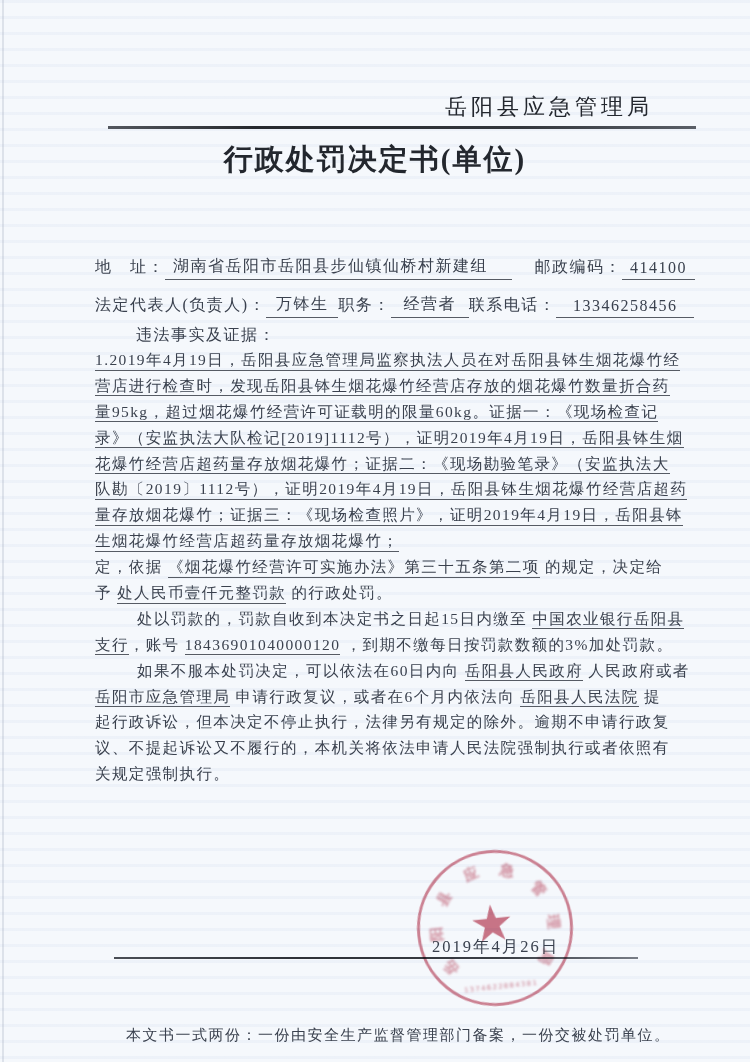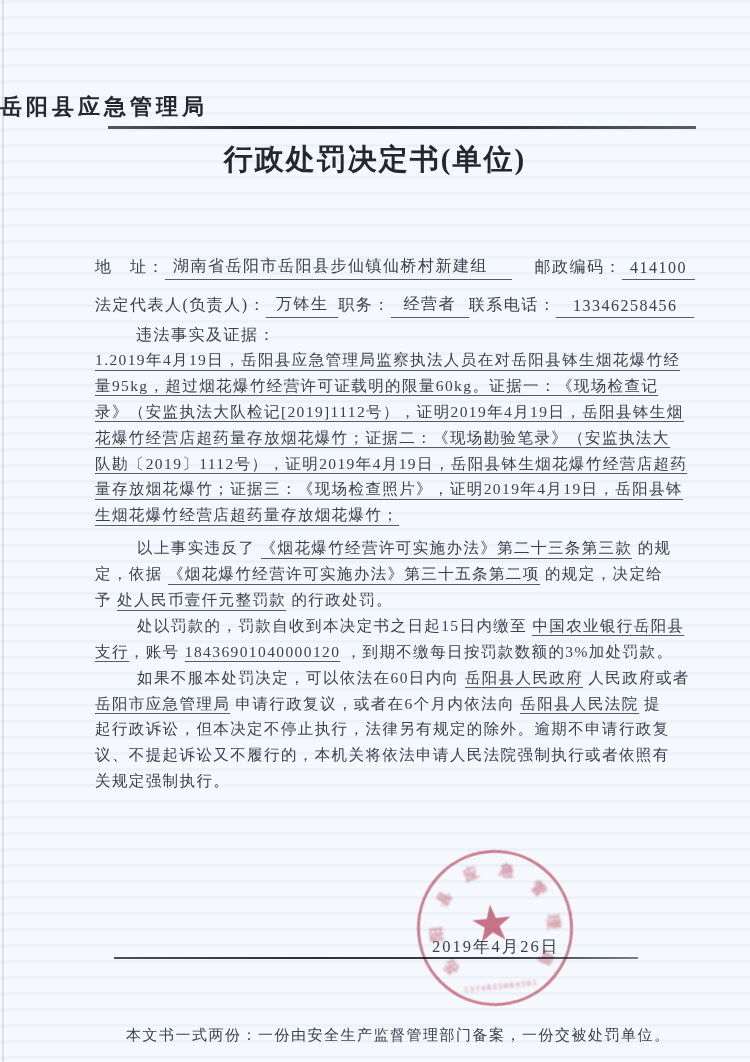--- a/index.html
+++ b/index.html
@@ -24,21 +24,21 @@
         rgba(0,0,0,0) 3px, rgba(0,0,0,0) 16px),
       var(--bg);
   }
   .doc::before{ 
     content:"";position:absolute;left:2px;top:0;bottom:0;width:2px;
     background:rgba(150,160,180,0.25);
   }
   
   .agency{
     position:absolute;left:0;top:92px;width:653px;
-    text-align:left;font-weight:bold;font-size:22px;letter-spacing:4px;
+    text-align:right;font-weight:normal;font-size:22px;letter-spacing:4px;
     color:#23272e;
   }
   .title-rule{
     position:absolute;left:108px;top:126px;width:588px;height:3px;
     background:linear-gradient(90deg,#53575e,#26292e 25%,#33373d 70%,#5a5f67);
   }
   .doc-title{
     position:absolute;left:0;top:140px;width:750px;
     text-align:center;font-weight:bold;font-size:29px;letter-spacing:2px;
     color:#23272e;
@@ -142,27 +142,27 @@
     <span class="lbl">职务：</span>
     <span class="cell cell-pos">经营者</span>
     <span class="lbl">联系电话：</span>
     <span class="cell cell-phone">13346258456</span>
   </div>
 
   <div class="facts-label">违法事实及证据：</div>
 
   <div class="body-text">
       <div class="bline"><span class="u">1.2019年4月19日，岳阳县应急管理局监察执法人员在对岳阳县钵生烟花爆竹经</span></div>
+      <div class="bline"><span class="u">营店进行检查时，发现岳阳县钵生烟花爆竹经营店存放的烟花爆竹数量折合药</span></div>
       <div class="bline"><span class="u">量95kg，超过烟花爆竹经营许可证载明的限量60kg。证据一：《现场检查记</span></div>
       <div class="bline"><span class="u">录》（安监执法大队检记[2019]1112号），证明2019年4月19日，岳阳县钵生烟</span></div>
       <div class="bline"><span class="u">花爆竹经营店超药量存放烟花爆竹；证据二：《现场勘验笔录》（安监执法大</span></div>
       <div class="bline"><span class="u">队勘〔2019〕1112号），证明2019年4月19日，岳阳县钵生烟花爆竹经营店超药</span></div>
       <div class="bline"><span class="u">量存放烟花爆竹；证据三：《现场检查照片》，证明2019年4月19日，岳阳县钵</span></div>
       <div class="bline"><span class="u">生烟花爆竹经营店超药量存放烟花爆竹；</span></div>
-      <div class="bline ind gap"><span>以上事实违反了 </span><span class="u">《烟花爆竹经营许可实施办法》第二十三条第三款</span><span> 的规</span></div>
       <div class="bline"><span>定，依据 </span><span class="u">《烟花爆竹经营许可实施办法》第三十五条第二项</span><span> 的规定，决定给</span></div>
       <div class="bline"><span>予 </span><span class="u">处人民币壹仟元整罚款</span><span> 的行政处罚。</span></div>
       <div class="bline ind"><span>处以罚款的，罚款自收到本决定书之日起15日内缴至 </span><span class="u">中国农业银行岳阳县</span></div>
       <div class="bline"><span class="u">支行</span><span>，账号 </span><span class="u">18436901040000120</span><span> ，到期不缴每日按罚款数额的3%加处罚款。</span></div>
       <div class="bline ind"><span>如果不服本处罚决定，可以依法在60日内向 </span><span class="u">岳阳县人民政府</span><span> 人民政府或者</span></div>
       <div class="bline"><span class="u">岳阳市应急管理局</span><span> 申请行政复议，或者在6个月内依法向 </span><span class="u">岳阳县人民法院</span><span> 提</span></div>
       <div class="bline"><span>起行政诉讼，但本决定不停止执行，法律另有规定的除外。逾期不申请行政复</span></div>
       <div class="bline"><span>议、不提起诉讼又不履行的，本机关将依法申请人民法院强制执行或者依照有</span></div>
       <div class="bline"><span>关规定强制执行。</span></div>
     </div>

